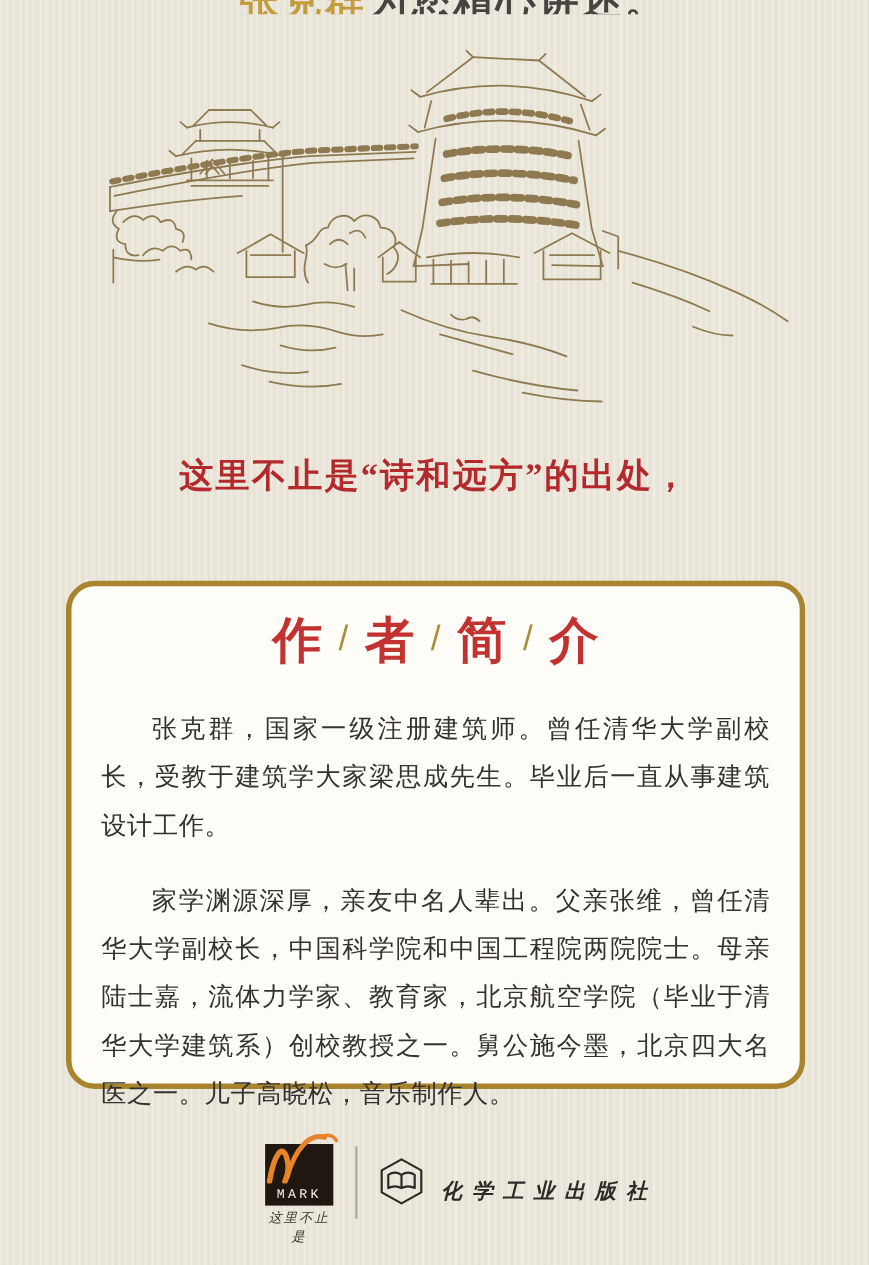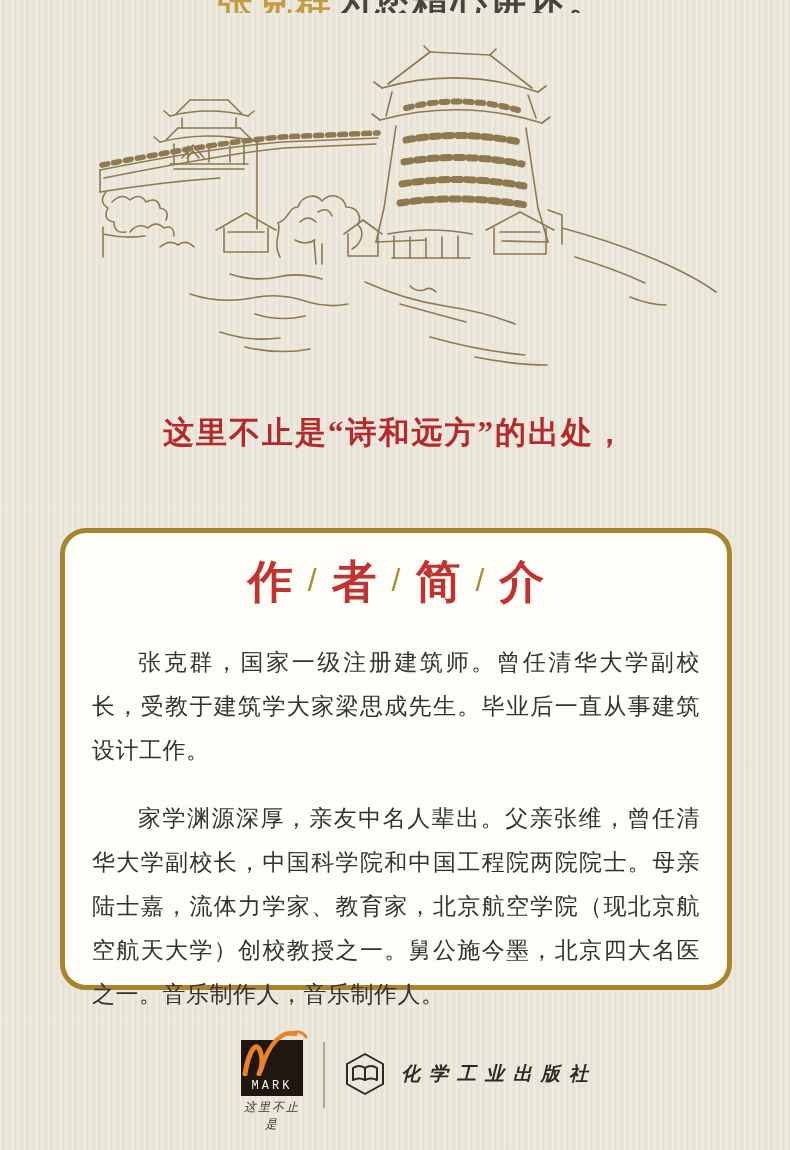--- a/index.html
+++ b/index.html
@@ -64,21 +64,21 @@
   .mark-swoosh{position:absolute;left:-8px;top:-16px;}
   .mark-word{
     position:absolute;bottom:3px;left:0;width:100%;
     color:#f6f2ea;font-size:12px;letter-spacing:3px;font-family:Liberation Mono, monospace;
   }
   .mark-sub{
     margin-top:3px;font-size:12px;color:#3a352c;letter-spacing:2px;
     font-style:italic;
   }
   .logo-divider{width:2px;height:66px;background:#a9a79d;margin-top:8px;}
-  .press-block{display:flex;align-items:center;gap:14px;margin-top:18px;}
+  .press-block{display:flex;align-items:flex-end;gap:14px;margin-top:18px;}
   .press-name{
     font-size:19px;font-weight:bold;color:#2b2a26;letter-spacing:9px;
     font-style:italic;white-space:nowrap;
   }
 </style>
 </head>
 <body>
 
 <div class="top-clip">
   <div class="inner"><span class="hl">张克群</span><span class="rest">为您精心讲述。</span></div>
@@ -182,21 +182,21 @@
   <div class="card-title">
     <span class="ch">作</span>
     <span class="sep">/</span>
     <span class="ch">者</span>
     <span class="sep">/</span>
     <span class="ch">简</span>
     <span class="sep">/</span>
     <span class="ch">介</span>
   </div>
   <p class="para first">张克群，国家一级注册建筑师。曾任清华大学副校长，受教于建筑学大家梁思成先生。毕业后一直从事建筑设计工作。</p>
-  <p class="para second">家学渊源深厚，亲友中名人辈出。父亲张维，曾任清华大学副校长，中国科学院和中国工程院两院院士。母亲陆士嘉，流体力学家、教育家，北京航空学院（现北京航空航天大学）创校教授之一。舅公施今墨，北京四大名医之一。音乐制作人，音乐制作人。</p>
+  <p class="para second">家学渊源深厚，亲友中名人辈出。父亲张维，曾任清华大学副校长，中国科学院和中国工程院两院院士。母亲陆士嘉，流体力学家、教育家，北京航空学院（毕业于清华大学建筑系）创校教授之一。舅公施今墨，北京四大名医之一。儿子高晓松，音乐制作人。</p>
 </div>
 
 <div class="footer">
   <div class="mark-block">
     <div class="mark-square">
       <svg class="mark-swoosh" width="78" height="52" viewBox="0 0 78 52">
         <g fill="none" stroke="#e8832a" stroke-linecap="round">
           <path d="M12,50 C16,26 24,14 28,30 C30,38 28,46 26,50" stroke-width="5"></path>
           <path d="M28,46 C36,18 50,6 62,10" stroke-width="4.5"></path>
           <path d="M58,10 C64,6 70,8 73,13" stroke-width="3"></path>

